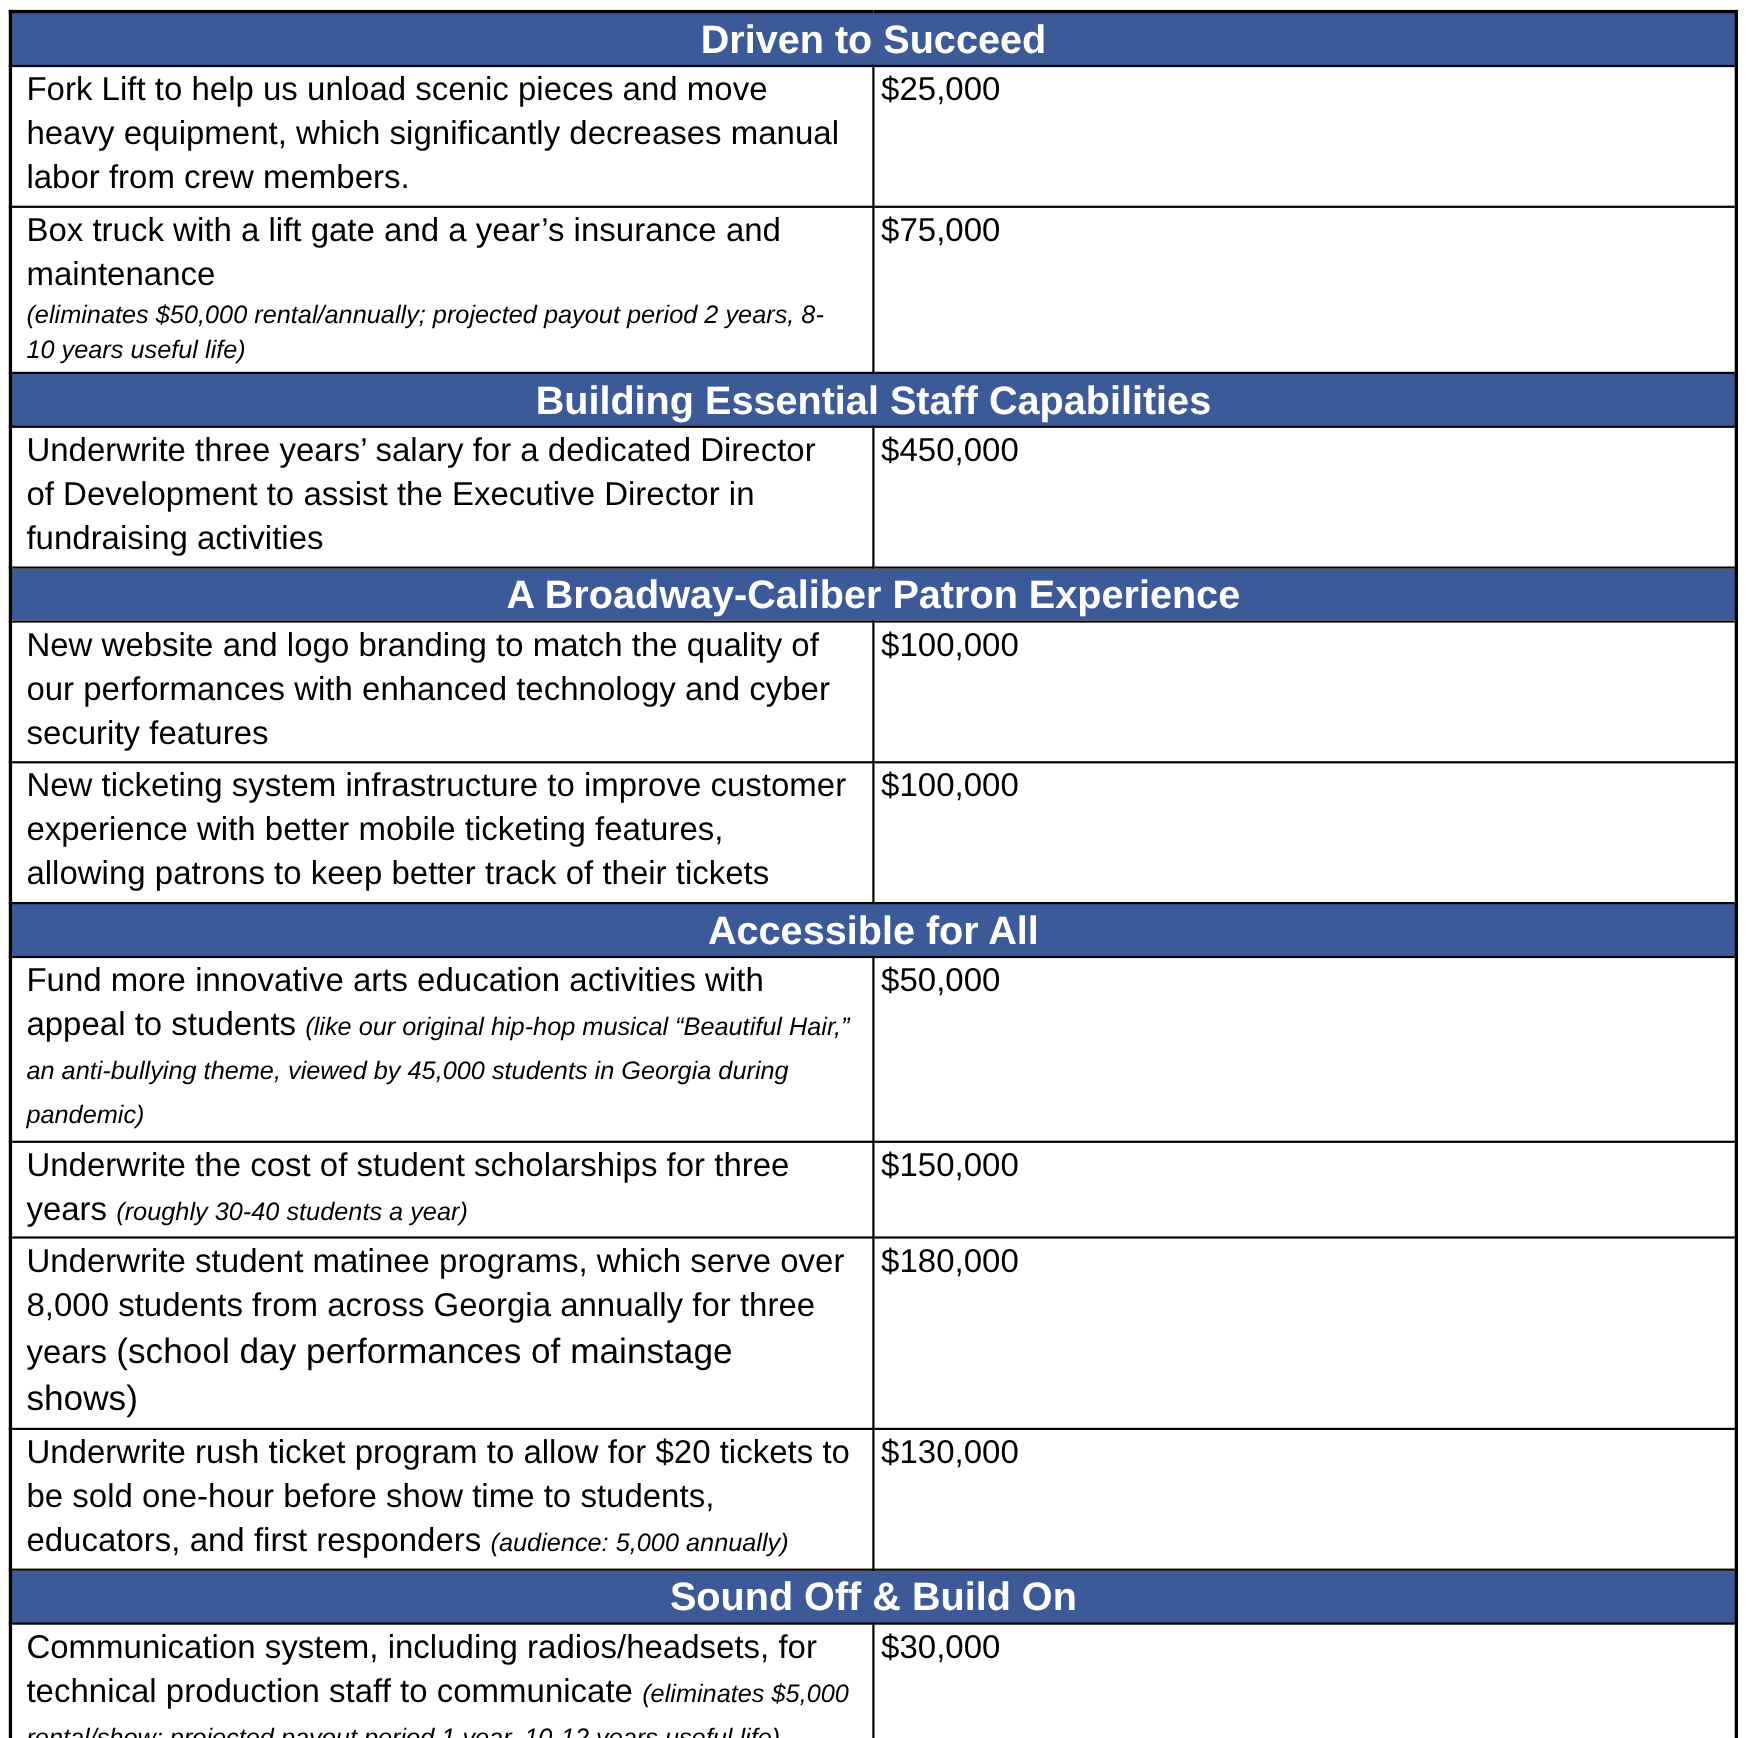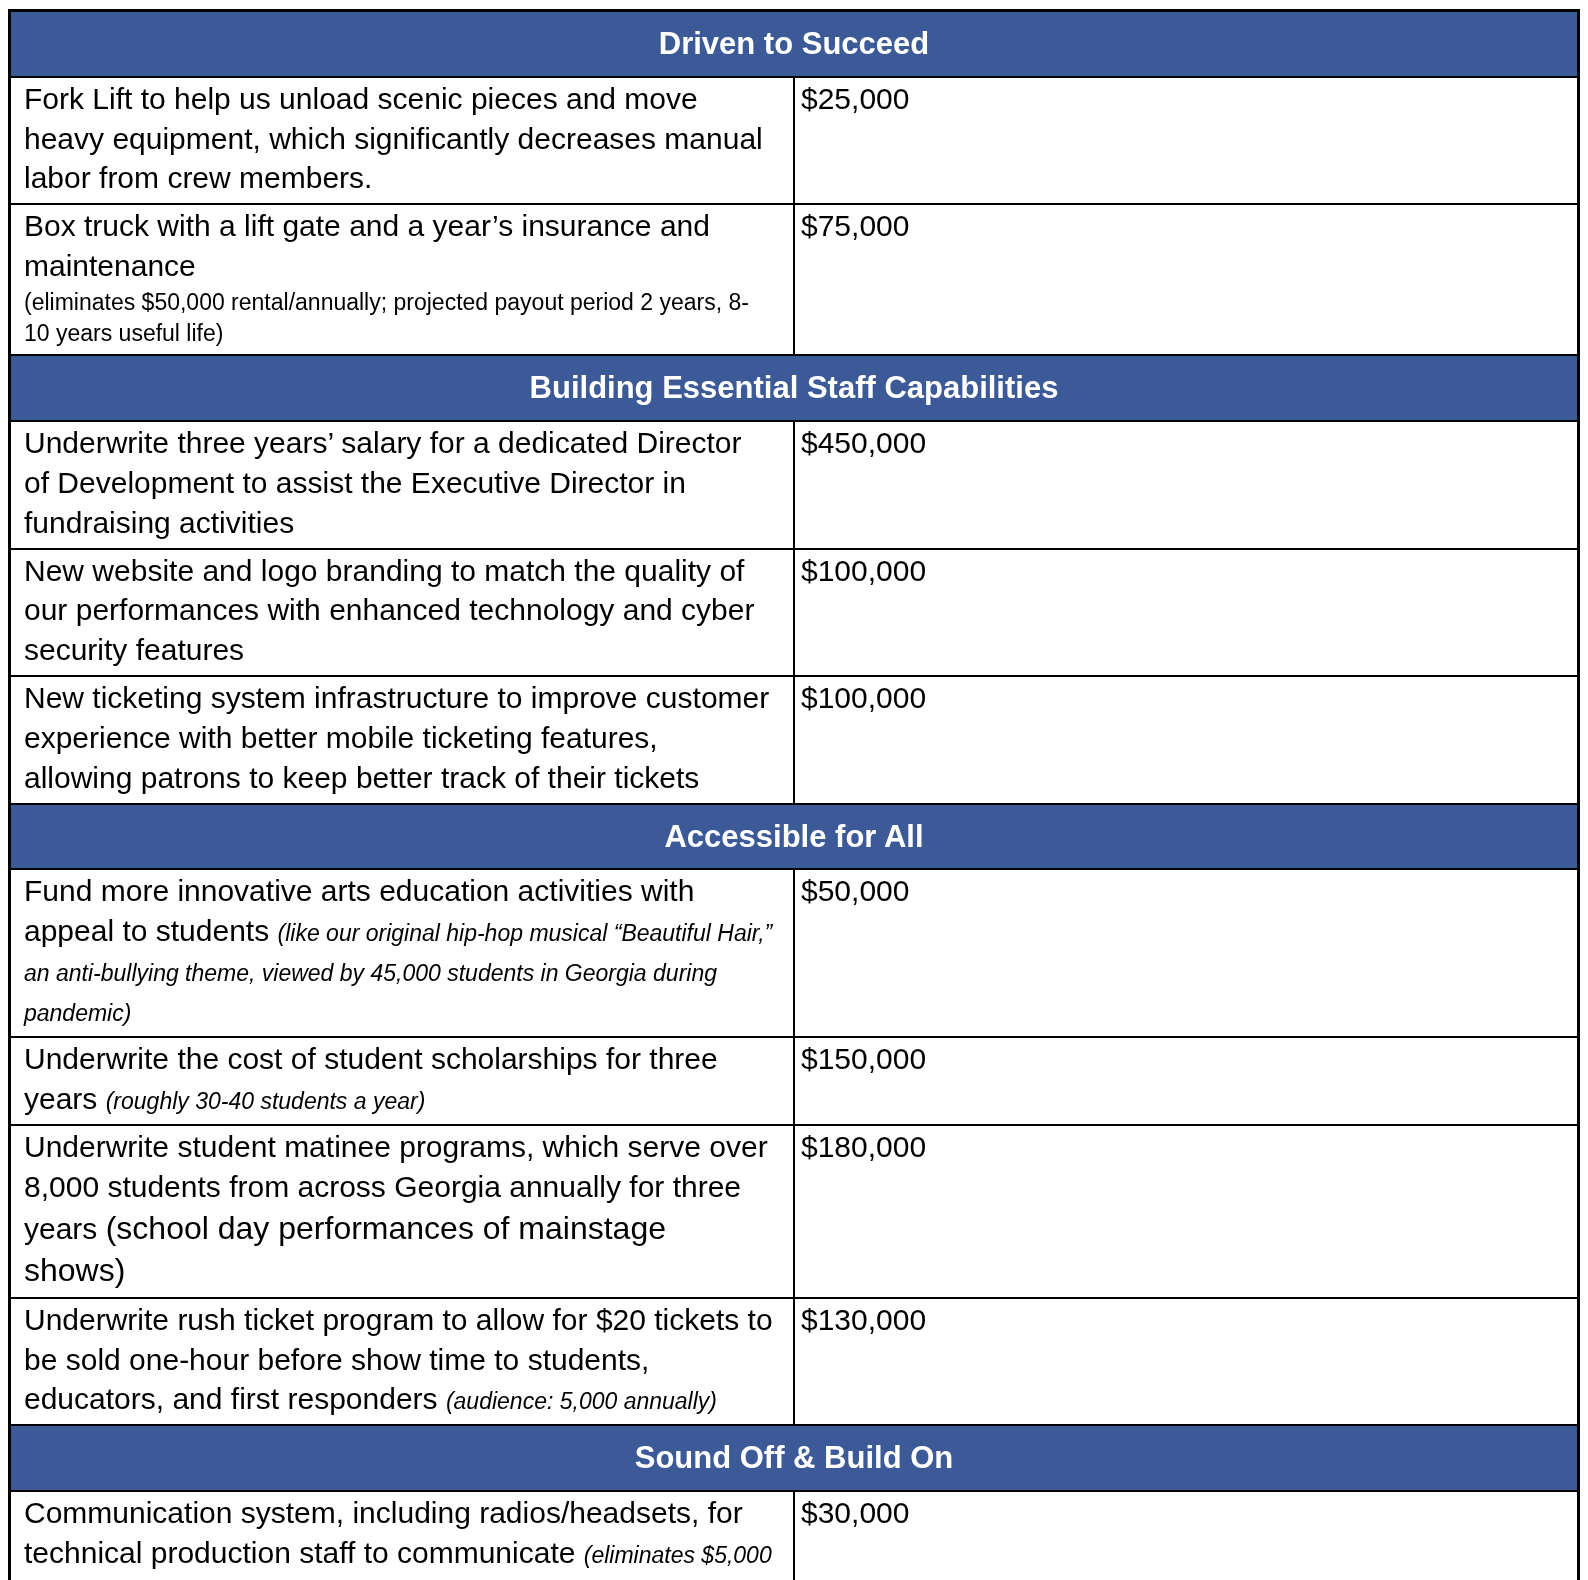--- a/index.html
+++ b/index.html
@@ -24,23 +24,23 @@
   table.campaign td {
     border: 2px solid #000000;
     vertical-align: top;
     overflow: hidden;
   }
   td.section-header {
     background: #3C5A98;
     color: #ffffff;
     font-weight: bold;
     text-align: center;
-    font-size: 31px;
+    font-size: 36px;
     line-height: 1.15;
-    padding: 14px 4px;
+    padding: 3px 4px;
     border-left: 3px solid #000000;
     border-right: 3px solid #000000;
   }
   td.desc-cell {
     width: 1325px;
     padding: 1px 20px 5px 13px;
     font-size: 30px;
     line-height: 1.33;
   }
   td.amount-cell {
@@ -49,20 +49,21 @@
     font-size: 30px;
     line-height: 1.33;
     padding: 1px 6px 5px 6px;
   }
   .seg-main { font-size: 30px; }
   .seg-note { font-size: 23px; font-style: italic; }
   .seg-note-plain { font-size: 32px; }
   .seg-note-line {
     display: block;
     font-size: 23px;
+    font-style: italic;
     line-height: 1.35;
     margin-top: 1px;
   }
 </style>
 </head>
 <body>
 
 <table class="campaign">
   <tbody>
       <tr>
@@ -75,20 +76,23 @@
       <tr>
         <td class="desc-cell"><span class="seg-main">Box truck with a lift gate and a year’s insurance and maintenance</span><span class="seg-note-line">(eliminates $50,000 rental/annually; projected payout period 2 years, 8-10 years useful life)</span></td>
         <td class="amount-cell">$75,000</td>
       </tr>
       <tr>
         <td colspan="2" class="section-header">Building Essential Staff Capabilities</td>
       </tr>
       <tr>
         <td class="desc-cell"><span class="seg-main">Underwrite three years’ salary for a dedicated Director of Development to assist the Executive Director in fundraising activities</span></td>
         <td class="amount-cell">$450,000</td>
+      </tr>
+      <tr>
+        <td colspan="2" class="section-header">A Broadway-Caliber Patron Experience</td>
       </tr>
       <tr>
         <td class="desc-cell"><span class="seg-main">New website and logo branding to match the quality of our performances with enhanced technology and cyber security features</span></td>
         <td class="amount-cell">$100,000</td>
       </tr>
       <tr>
         <td class="desc-cell"><span class="seg-main">New ticketing system infrastructure to improve customer experience with better mobile ticketing features, allowing patrons to keep better track of their tickets</span></td>
         <td class="amount-cell">$100,000</td>
       </tr>
       <tr>

